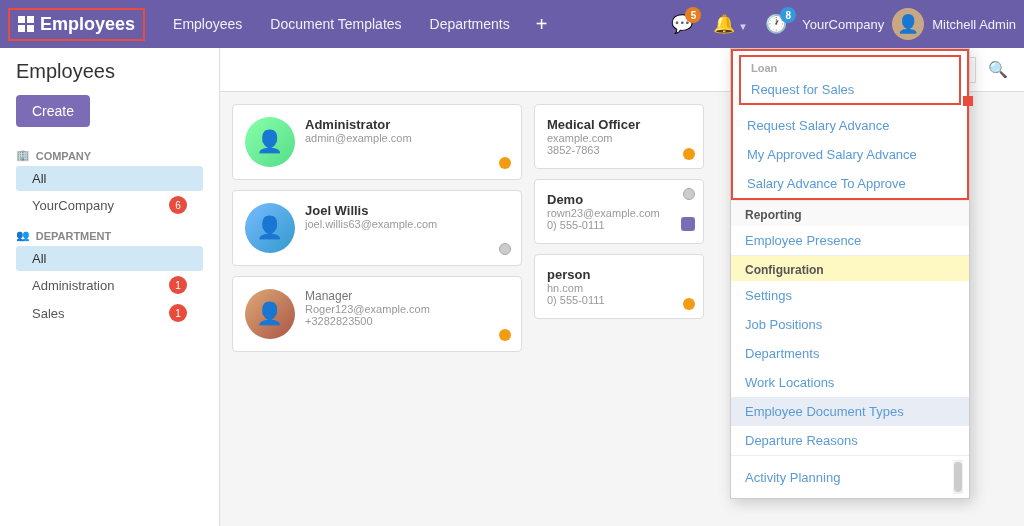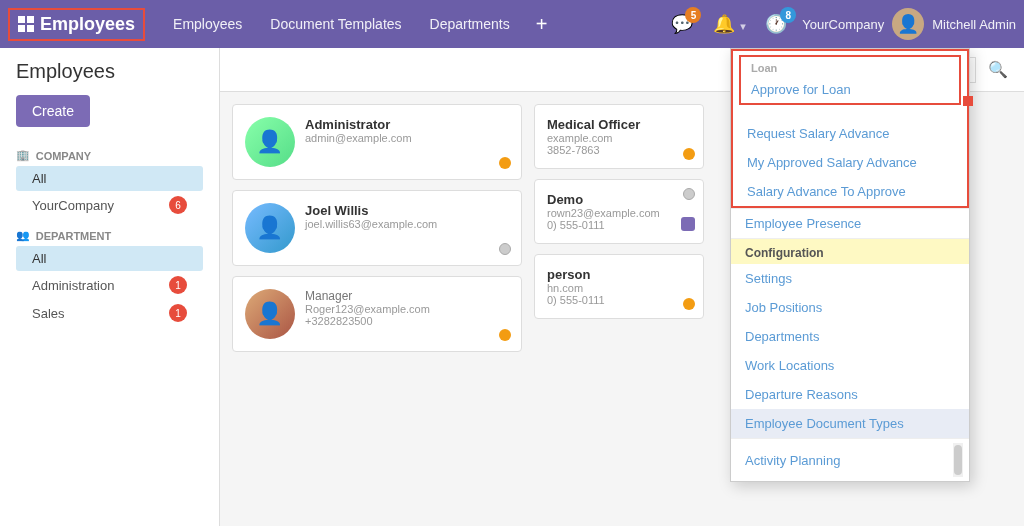--- a/index.html
+++ b/index.html
@@ -489,43 +489,44 @@
           <div class="status-dot online" style="position:absolute; right:8px; bottom:8px;"></div>
         </div>
       </div>
     </div>
 
     <div style="position:absolute; top:0; left:0; right:0; bottom:0; pointer-events:none; z-index:200;">
       <div style="position:absolute; top:0; left:510px; width:240px; background:white; border:1px solid #ccc; box-shadow:3px 4px 14px rgba(0,0,0,0.18); pointer-events:all;">
 
         <div style="position:relative; border: 2px solid #e74c3c; margin:0;">
 
-          <div style="border: 2px solid #e74c3c; margin:4px 6px 14px; background:white;">
+          <div style="border: 2px solid #e74c3c; margin:4px 6px 6px; background:white;">
             <div style="font-size:11px; font-weight:bold; color:#aaa; padding:5px 10px 2px;">Loan</div>
-            <div class="dropdown-item" style="padding:6px 10px;">Approve for Loan</div>
+            <div class="dropdown-item" style="padding:6px 10px;">Request for Sales</div>
           </div>
 
           <div class="dropdown-item">Request Salary Advance</div>
           <div class="dropdown-item">My Approved Salary Advance</div>
           <div class="dropdown-item">Salary Advance To Approve</div>
         </div>
 
         <div style="border-bottom:1px solid #eee;"></div>
 
+        <div style="background:#f9f9f9; padding:7px 14px 4px; font-size:12px; font-weight:bold; color:#555;">Reporting</div>
         <div class="dropdown-item">Employee Presence</div>
 
         <div style="border-bottom:1px solid #eee;"></div>
 
         <div style="background:#fef9c3; padding:7px 14px 4px; font-size:12px; font-weight:bold; color:#555;">Configuration</div>
         <div class="dropdown-item">Settings</div>
         <div class="dropdown-item">Job Positions</div>
         <div class="dropdown-item">Departments</div>
         <div class="dropdown-item">Work Locations</div>
+        <div class="dropdown-item" style="background:#e8ecf5;">Employee Document Types</div>
         <div class="dropdown-item">Departure Reasons</div>
-        <div class="dropdown-item" style="background:#e8ecf5;">Employee Document Types</div>
 
         <div style="border-bottom:1px solid #eee;"></div>
 
         <div style="display:flex; align-items:center; justify-content:space-between; padding:4px 6px;">
           <div class="dropdown-item" style="flex:1; padding:7px 8px;">Activity Planning</div>
           <div style="width:10px; height:100%; display:flex; flex-direction:column; background:#f0f0f0; cursor:pointer;">
             <div style="width:8px; height:30px; background:#ccc; border-radius:4px; margin:2px auto;"></div>
           </div>
         </div>
 

